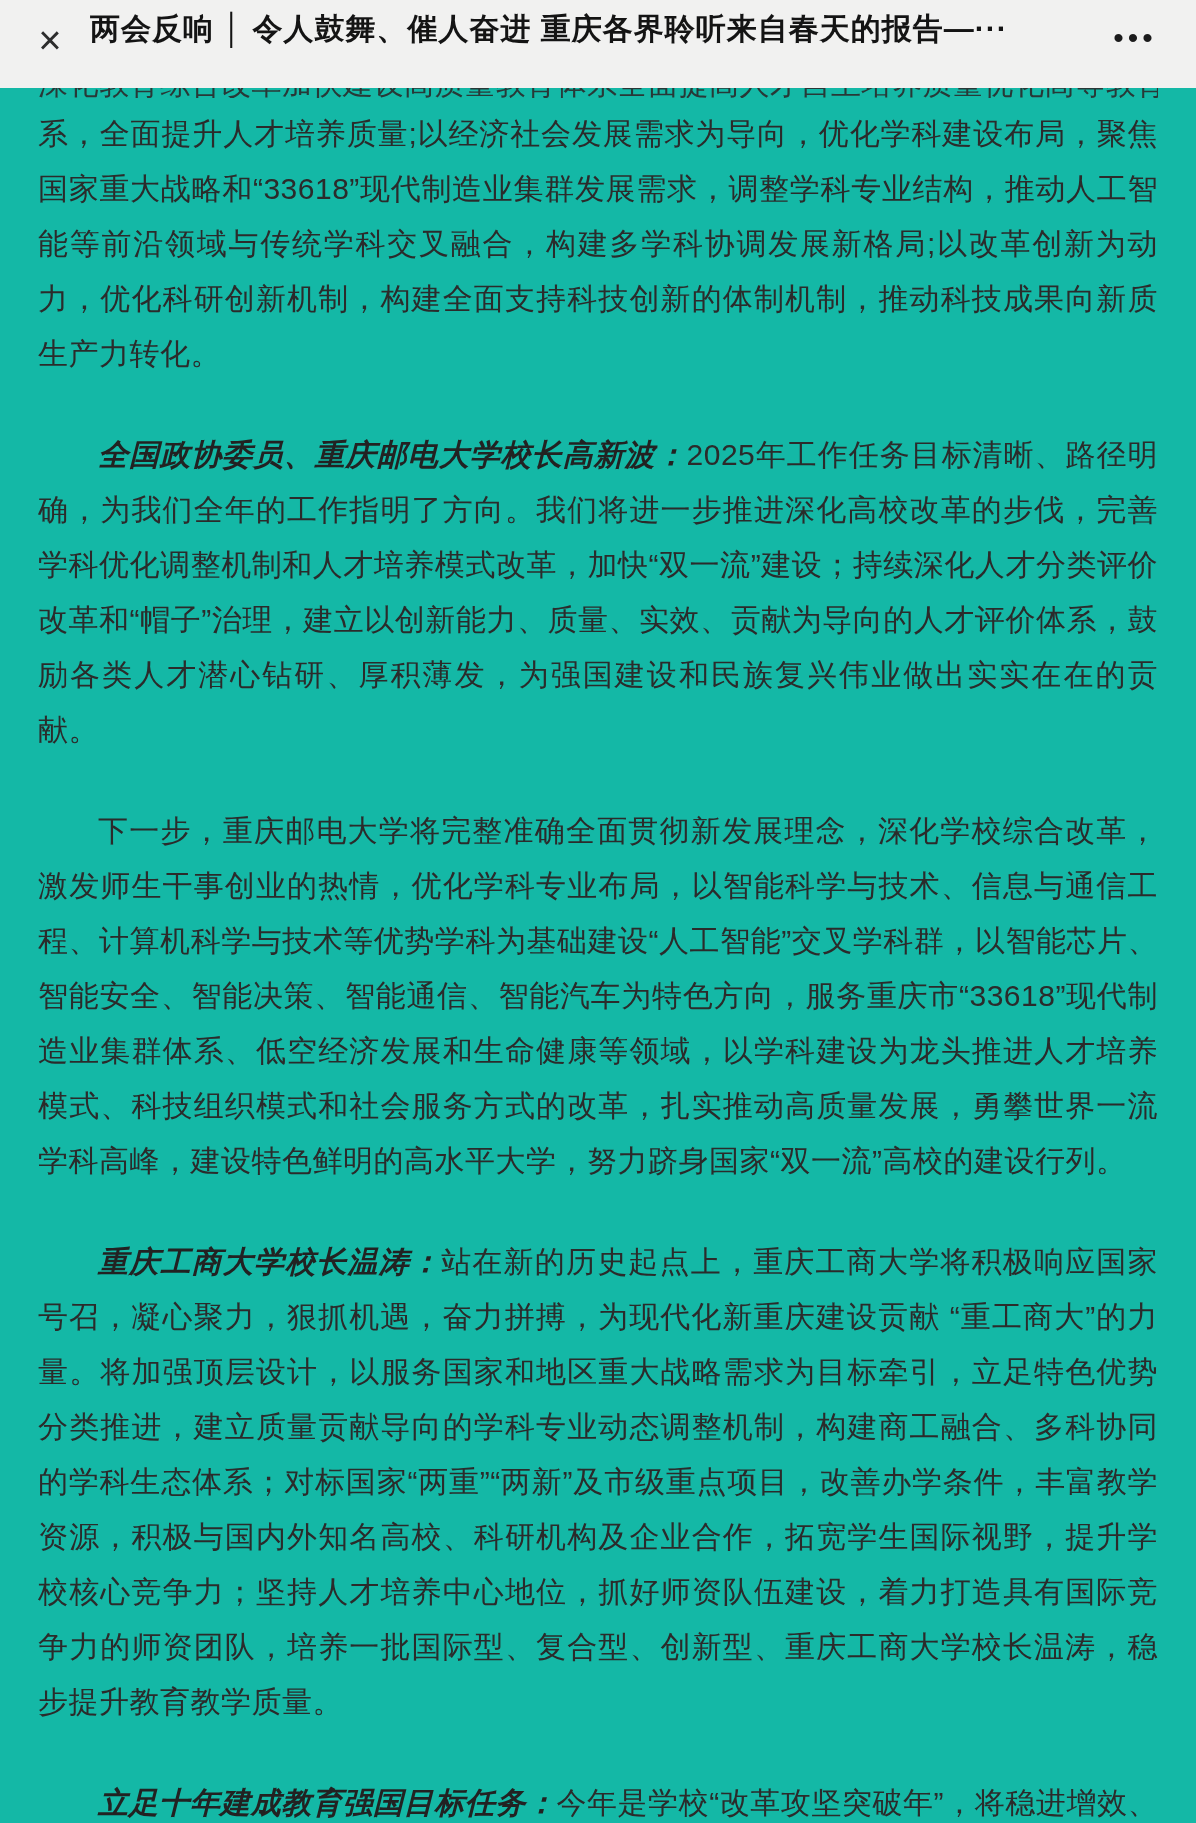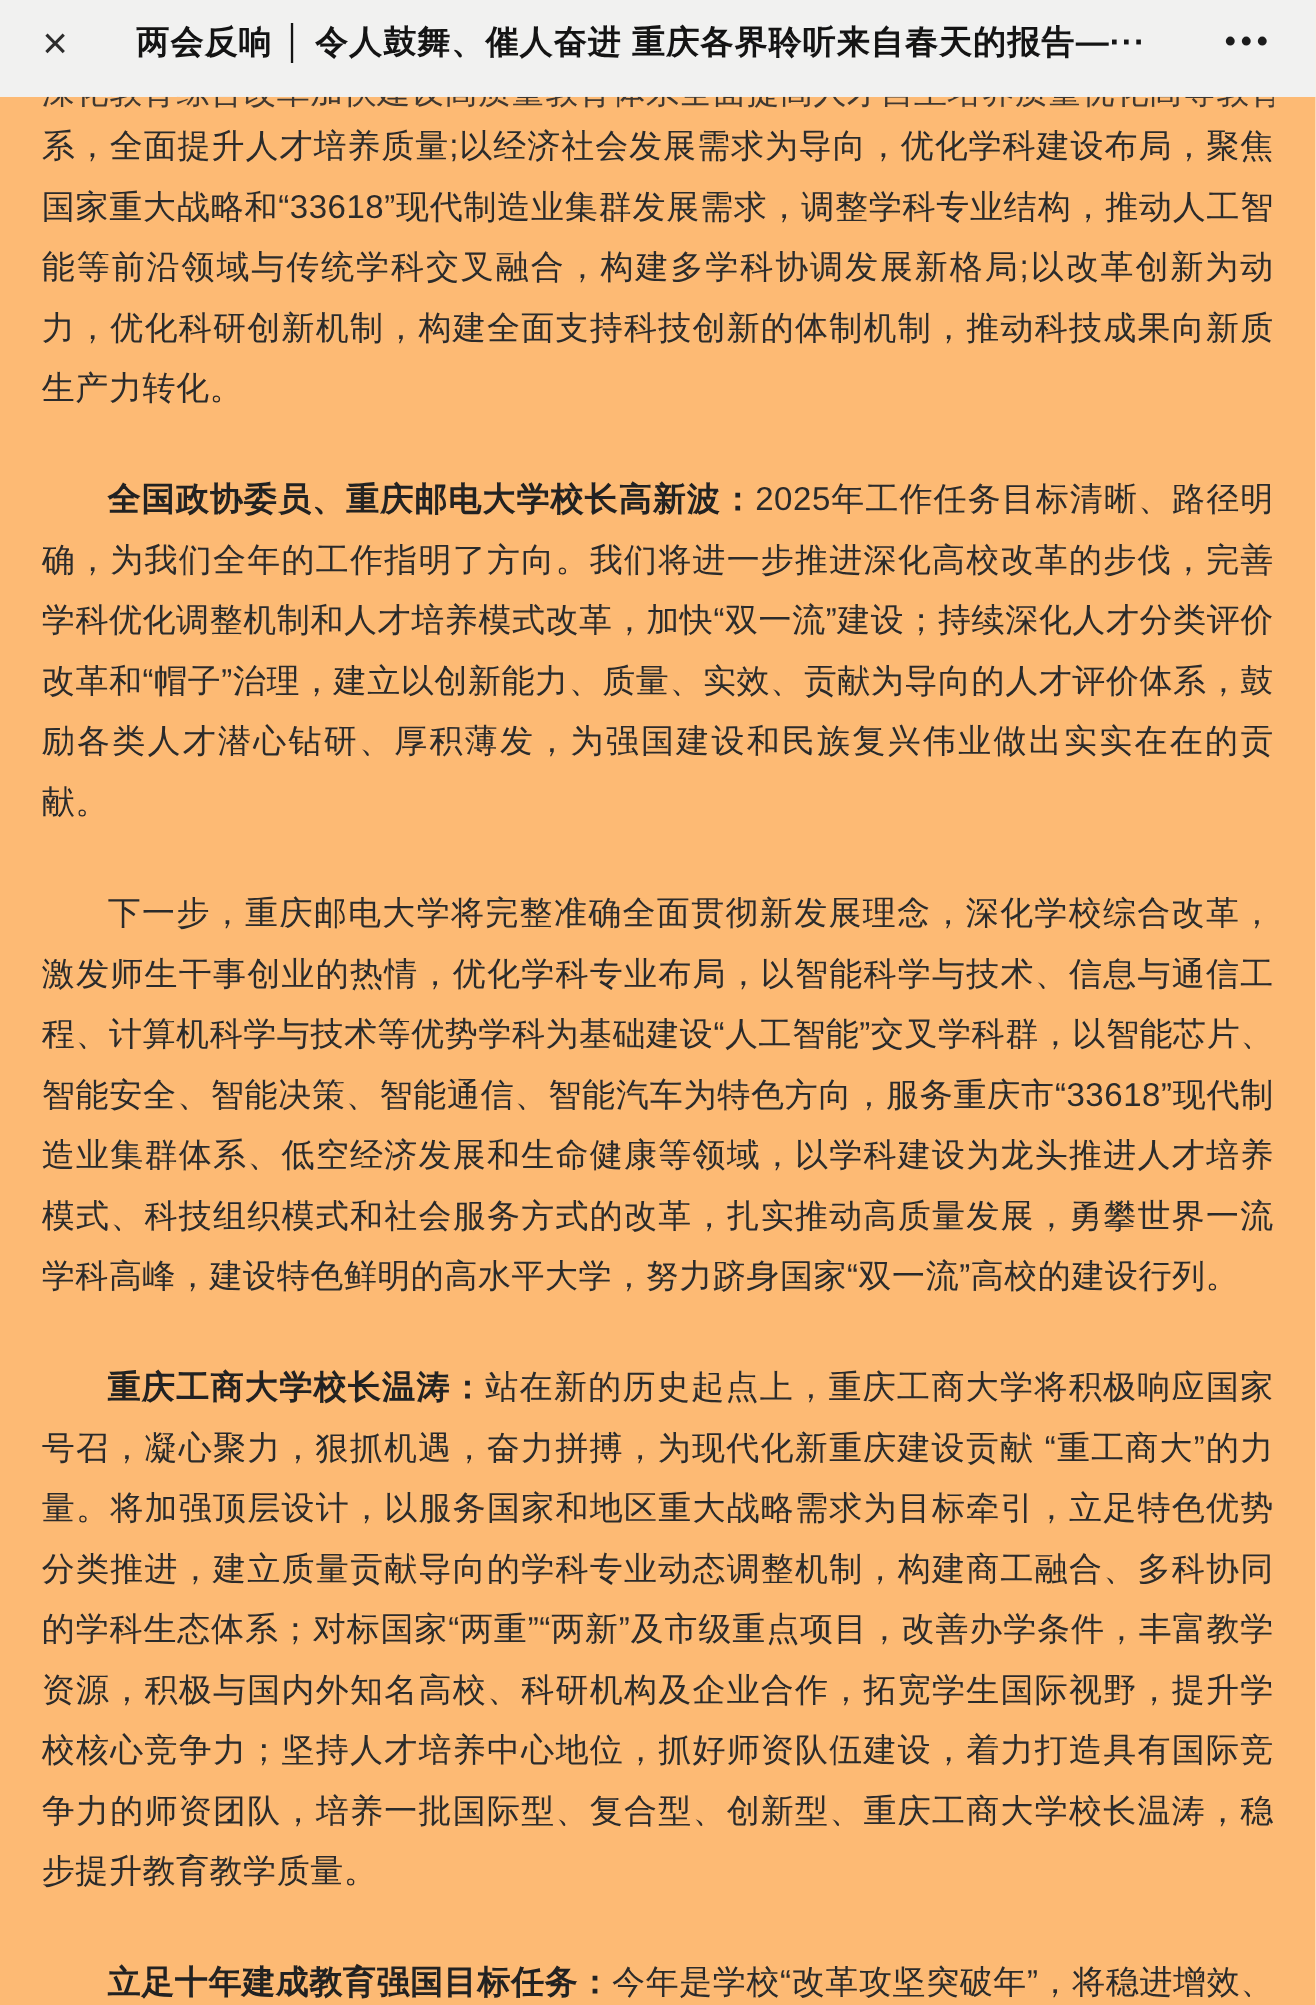--- a/index.html
+++ b/index.html
@@ -28,22 +28,21 @@
     font-weight: 300;
     color: #2d2d2d;
     line-height: 48px;
     text-align: center;
     cursor: pointer;
   }
   .header-center {
     position: absolute;
     left: 90px;
     right: 120px;
-    top: 20px;
-    text-align: center;
+    top: 10px;
   }
   .page-title {
     font-size: 30px;
     font-weight: 700;
     color: #141414;
     white-space: nowrap;
     overflow: hidden;
     letter-spacing: 1px;
     line-height: 38px;
   }
@@ -64,21 +63,21 @@
     font-size: 30px;
     letter-spacing: 4px;
     line-height: 48px;
     text-align: center;
     cursor: pointer;
   }
   
   .content {
     width: 100%;
     height: 1735px;
-    background: #fdba74;
+    background: #14b8a6;
     padding: 0 38px;
     overflow: hidden;
   }
   
   .clip-line {
     height: 10px;
     overflow: hidden;
     opacity: 0.9;
   }
   .clip-line span {
@@ -98,20 +97,21 @@
     margin-top: 46px;
     text-indent: 2em;
   }
   .para.first {
     margin-top: 8px;
     text-indent: 0;
   }
   .para .lead {
     font-weight: 700;
     color: #222222;
+    font-style: italic;
   }
 </style>
 </head>
 <body>
 
 <div class="header">
   <div class="close-btn">×</div>
   <div class="header-center">
     <div class="page-title">两会反响 │ 令人鼓舞、催人奋进 重庆各界聆听来自春天的报告—···</div>
   </div>

